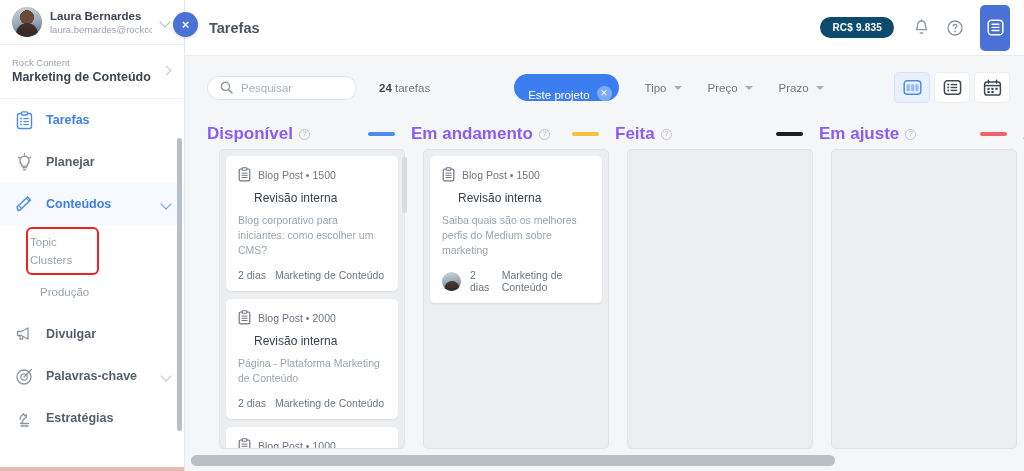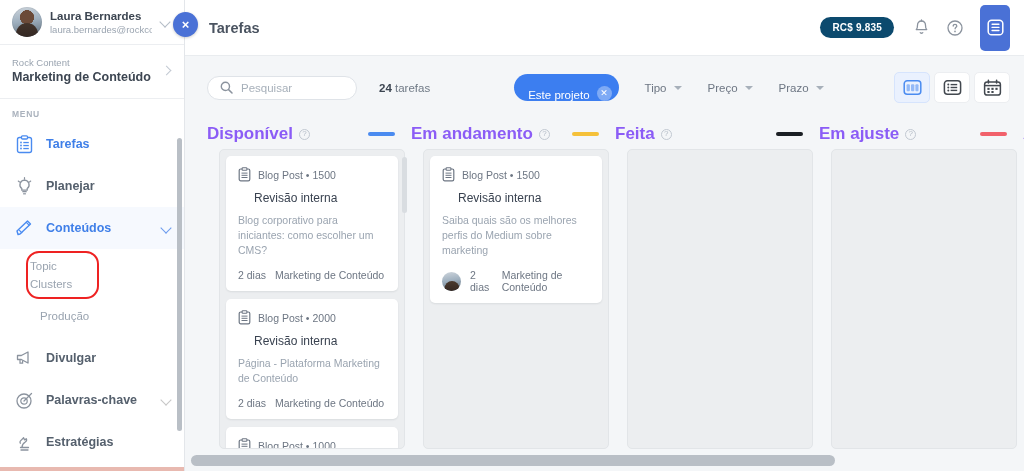--- a/index.html
+++ b/index.html
@@ -87,21 +87,21 @@
     content:""; position:absolute; left:1px; top:1px;
     width: 7px; height: 7px;
     border-right: 1.5px solid #6b9bee; border-bottom: 1.5px solid #6b9bee;
     transform: rotate(45deg);
   }
   .submenu-item {
     font-size: 11.5px; color: #9aa4b0; padding: 6px 0 6px 40px; line-height: 18px;
     cursor: pointer;
   }
   .submenu-item.highlighted {
-    border: 2px solid #ee2222; border-radius: 13px;
+    border: 2px solid #ee2222; border-radius: 6px;
     margin: 2px 85px 2px 26px; padding: 4px 0 4px 2px;
   }
   .sidebar-scroll {
     position: absolute; right: 2px; top: 138px;
     width: 5px; height: 293px; border-radius: 3px; background: #b9bfc6;
   }
   .sidebar-bottom-line {
     position: absolute; left: 0; bottom: 0; width: 185px; height: 4px;
     background: #e8b9b0;
   }
@@ -238,21 +238,20 @@
     </div>
 
     <div class="project-block">
       <div class="project-texts">
         <div class="project-org">Rock Content</div>
         <div class="project-name">Marketing de Conteúdo</div>
       </div>
       <div class="chev-right"></div>
     </div>
 
-    <div class="menu-label">MENU</div>
 
     <div class="menu-item active tarefas">
       <span class="mi-icon">
         <svg width="17" height="19" viewBox="0 0 17 19">
           <rect x="1.5" y="2.5" width="14" height="15" rx="2" fill="none" stroke="#4a8bf0" stroke-width="1.4"></rect>
           <rect x="5.5" y="0.8" width="6" height="3.2" rx="1" fill="#fff" stroke="#4a8bf0" stroke-width="1.3"></rect>
           <circle cx="5" cy="7.5" r="0.9" fill="#4a8bf0"></circle>
             <rect x="7.3" y="6.9" width="5.5" height="1.3" fill="#4a8bf0"></rect>
           <circle cx="5" cy="10.5" r="0.9" fill="#4a8bf0"></circle>
             <rect x="7.3" y="9.9" width="5.5" height="1.3" fill="#4a8bf0"></rect>

